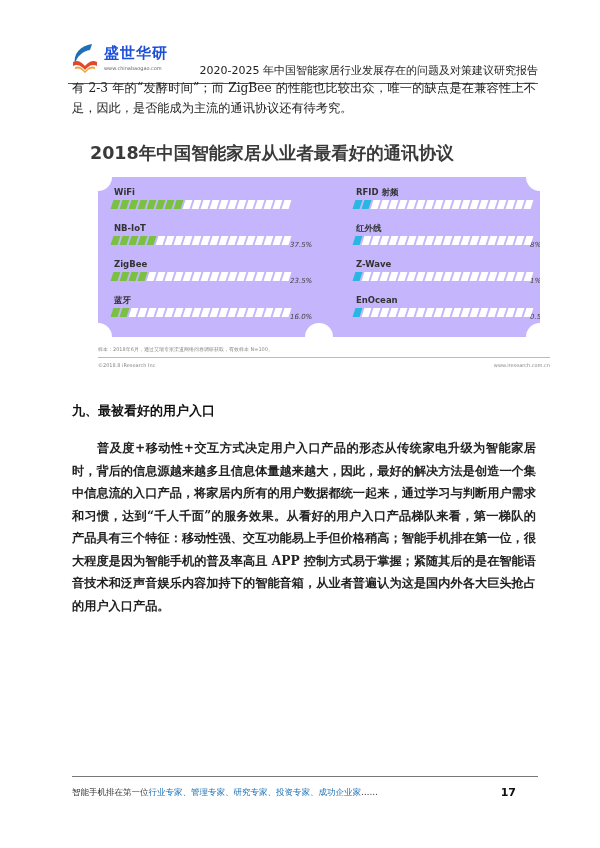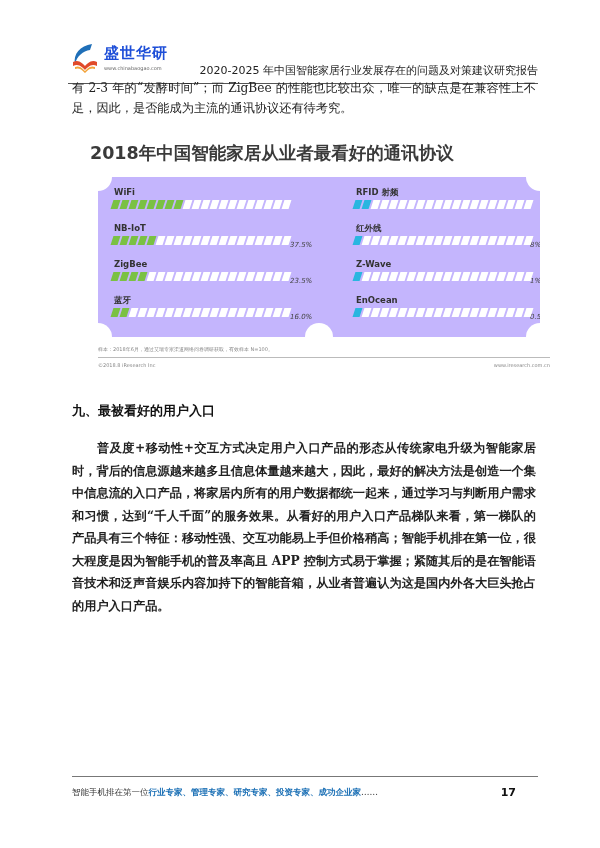--- a/index.html
+++ b/index.html
@@ -56,21 +56,21 @@
   .chart-site { position: absolute; right: 0; top: 229px; font-family: "DejaVu Sans", sans-serif;
                 font-size: 5px; color: #888; }
 
   
   .section { position: absolute; left: 72px; top: 402px; font-family: "DejaVu Sans", sans-serif;
              font-weight: bold; font-size: 13px; color: #111; }
 
   
   .footer-rule { position: absolute; left: 72px; top: 776px; width: 466px; height: 1px; background: #777; }
   .footer-text { position: absolute; left: 72px; top: 787px; font-size: 8.5px; color: #333; }
-  .footer-text .hl { color: #1a6fb5; font-weight: bold; }
+  .footer-text .hl { color: #1a6fb5; font-weight: normal; }
   .page-num { position: absolute; right: 84px; top: 786px; font-family: "DejaVu Sans", sans-serif;
               font-weight: bold; font-size: 11px; color: #111; }
 </style>
 </head>
 <body>
 
 <div class="header">
   <div class="logo">
     <svg class="logo-mark" viewBox="0 0 30 32">
       <path d="M22 2 C10 4 3 12 5 22 C7 14 13 9 20 8 Z" fill="#1f6fb8"></path>

